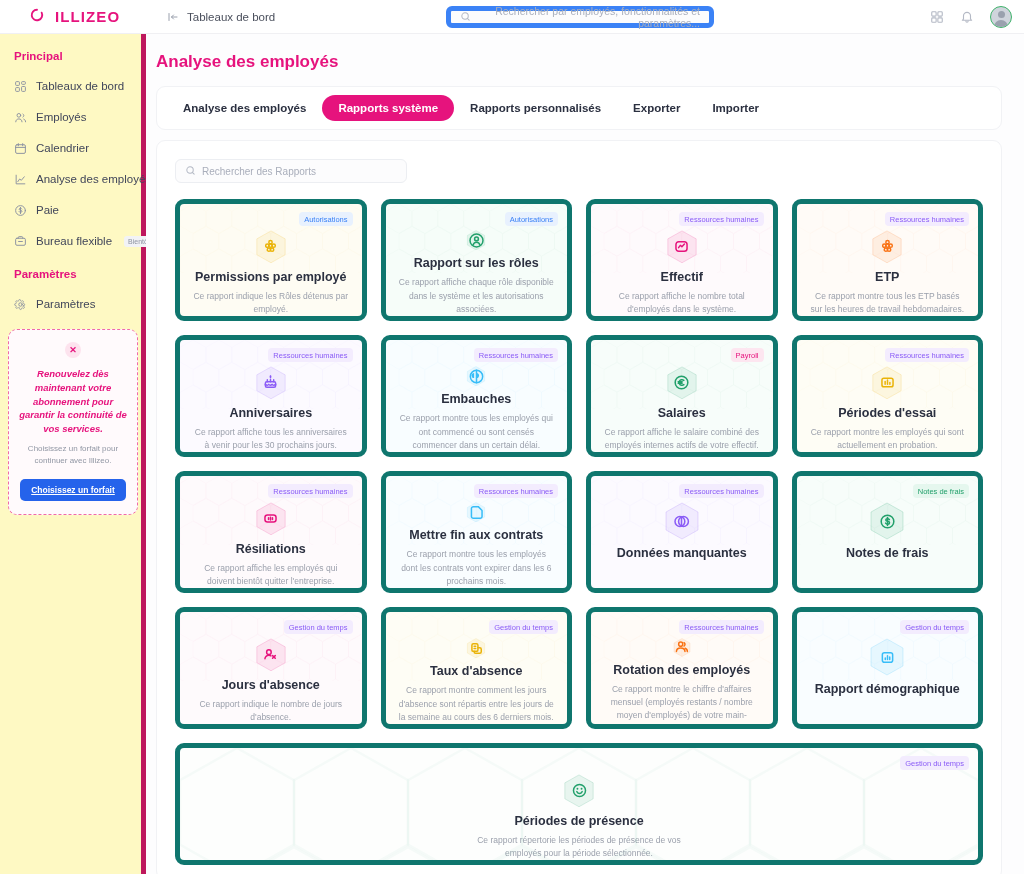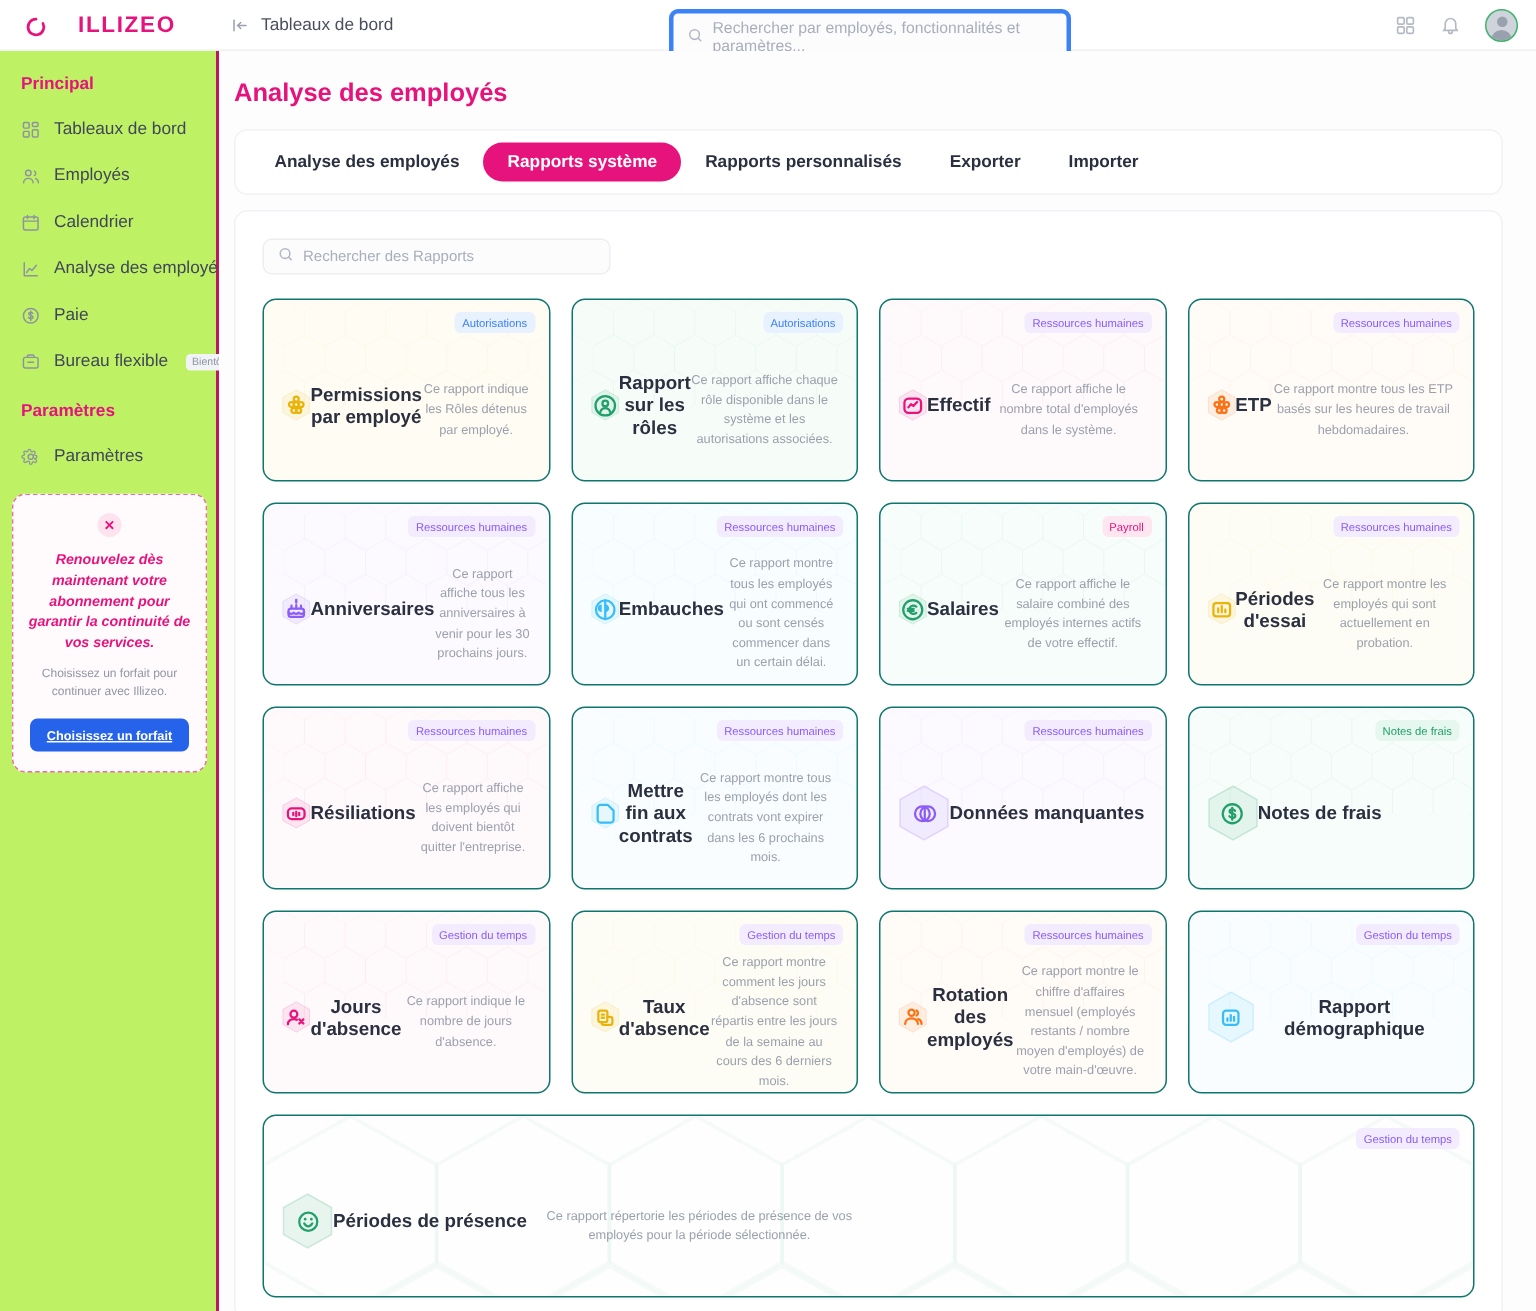--- a/index.html
+++ b/index.html
@@ -11,40 +11,41 @@
     -webkit-font-smoothing: antialiased;
   }
 
   
   .topbar {
     position: absolute; top: 0; left: 0; width: 1024px; height: 34px;
     background: #ffffff; border-bottom: 1px solid #f0f0f3;
     display: flex; align-items: center;
   }
   .logo-wrap {
-    width: 140px; display: flex; align-items: flex-end; gap: 21px;
+    width: 140px; display: flex; align-items: flex-start; gap: 11px;
     padding-left: 17px;
+    margin-left: 13px;
   }
   .logo-mark { width: 14px; height: 14px; display: block; }
   .logo-text {
     font-size: 15px; font-weight: 700; letter-spacing: 1.1px;
     color: #e6137d;
   }
   .crumb-box {
     display: flex; align-items: center; gap: 8px;
     margin-left: 4px; padding: 3px 10px; border-radius: 6px;
   }
   .crumb-ico { color: #9aa0ad; display: flex; align-items: center; }
   .crumb-text { font-size: 11.5px; color: #4a4f5c; }
 
   .topsearch {
     position: absolute; left: 446px; top: 6px;
     width: 268px; height: 22px;
-    border: 3px solid #3b82f6; border-radius: 6px; background: #fcfcfd;
-    display: flex; align-items: center; gap: 6px; padding: 16px 9px;
+    border: 5px solid #3b82f6; border-radius: 6px; background: #fcfcfd;
+    display: flex; align-items: center; gap: 6px; padding: 0 9px; text-align: right;
   }
   .topsearch .ph { font-size: 10.5px; color: #a9aebb; }
 
   .top-right {
     position: absolute; right: 12px; top: 0; height: 34px;
     display: flex; align-items: center; gap: 16px;
   }
   .ticon { color: #b4b9c5; display: flex; align-items: center; cursor: pointer; }
   .avatar {
     width: 22px; height: 22px; border-radius: 50%;
@@ -57,21 +58,21 @@
     border-radius: 50%; background: #9aa1ae;
   }
   .avatar::after {
     content: ""; position: absolute; bottom: -1px; width: 14px; height: 8px;
     border-radius: 7px 7px 0 0; background: #9aa1ae;
   }
 
   
   .sidebar {
     position: absolute; top: 34px; left: 0; width: 146px; height: 840px;
-    background: #bef264; border-right: 2px solid #be185d;
+    background: #fef9c3; border-right: 5px solid #be185d;
     padding-top: 16px;
   }
   .sect-title {
     font-size: 11.5px; color: #e6137d; font-weight: 600;
     padding: 0 0 0 14px; margin-bottom: 11px;
   }
   .sect-title.second { margin-top: 14px; }
   .nav-item {
     display: flex; align-items: center; gap: 9px;
     height: 26px; padding: 0 8px 0 14px; cursor: pointer;
@@ -144,22 +145,22 @@
     margin-bottom: 16px;
   }
   .panel-search .ph { font-size: 10px; color: #a9aebb; }
 
   .grid {
     display: grid; grid-template-columns: repeat(4, 1fr);
     gap: 14px 14px;
   }
   .card {
     position: relative; border-radius: 9px; height: 122px;
-    border: 1px solid #0f766e; overflow: hidden;
-    display: flex; flex-direction: row; align-items: center;
+    border: 5px solid #0f766e; overflow: hidden;
+    display: flex; flex-direction: column; align-items: center;
     padding: 26px 12px 0; cursor: pointer;
   }
   .card.wide { grid-column: 1 / span 4; height: 122px; }
   .card-badge {
     position: absolute; top: 8px; right: 9px;
     font-size: 7.5px; padding: 2.5px 5px; border-radius: 4px;
     white-space: nowrap; font-weight: 400;
   }
   .hex {
     width: 34px; height: 38px; display: flex;

